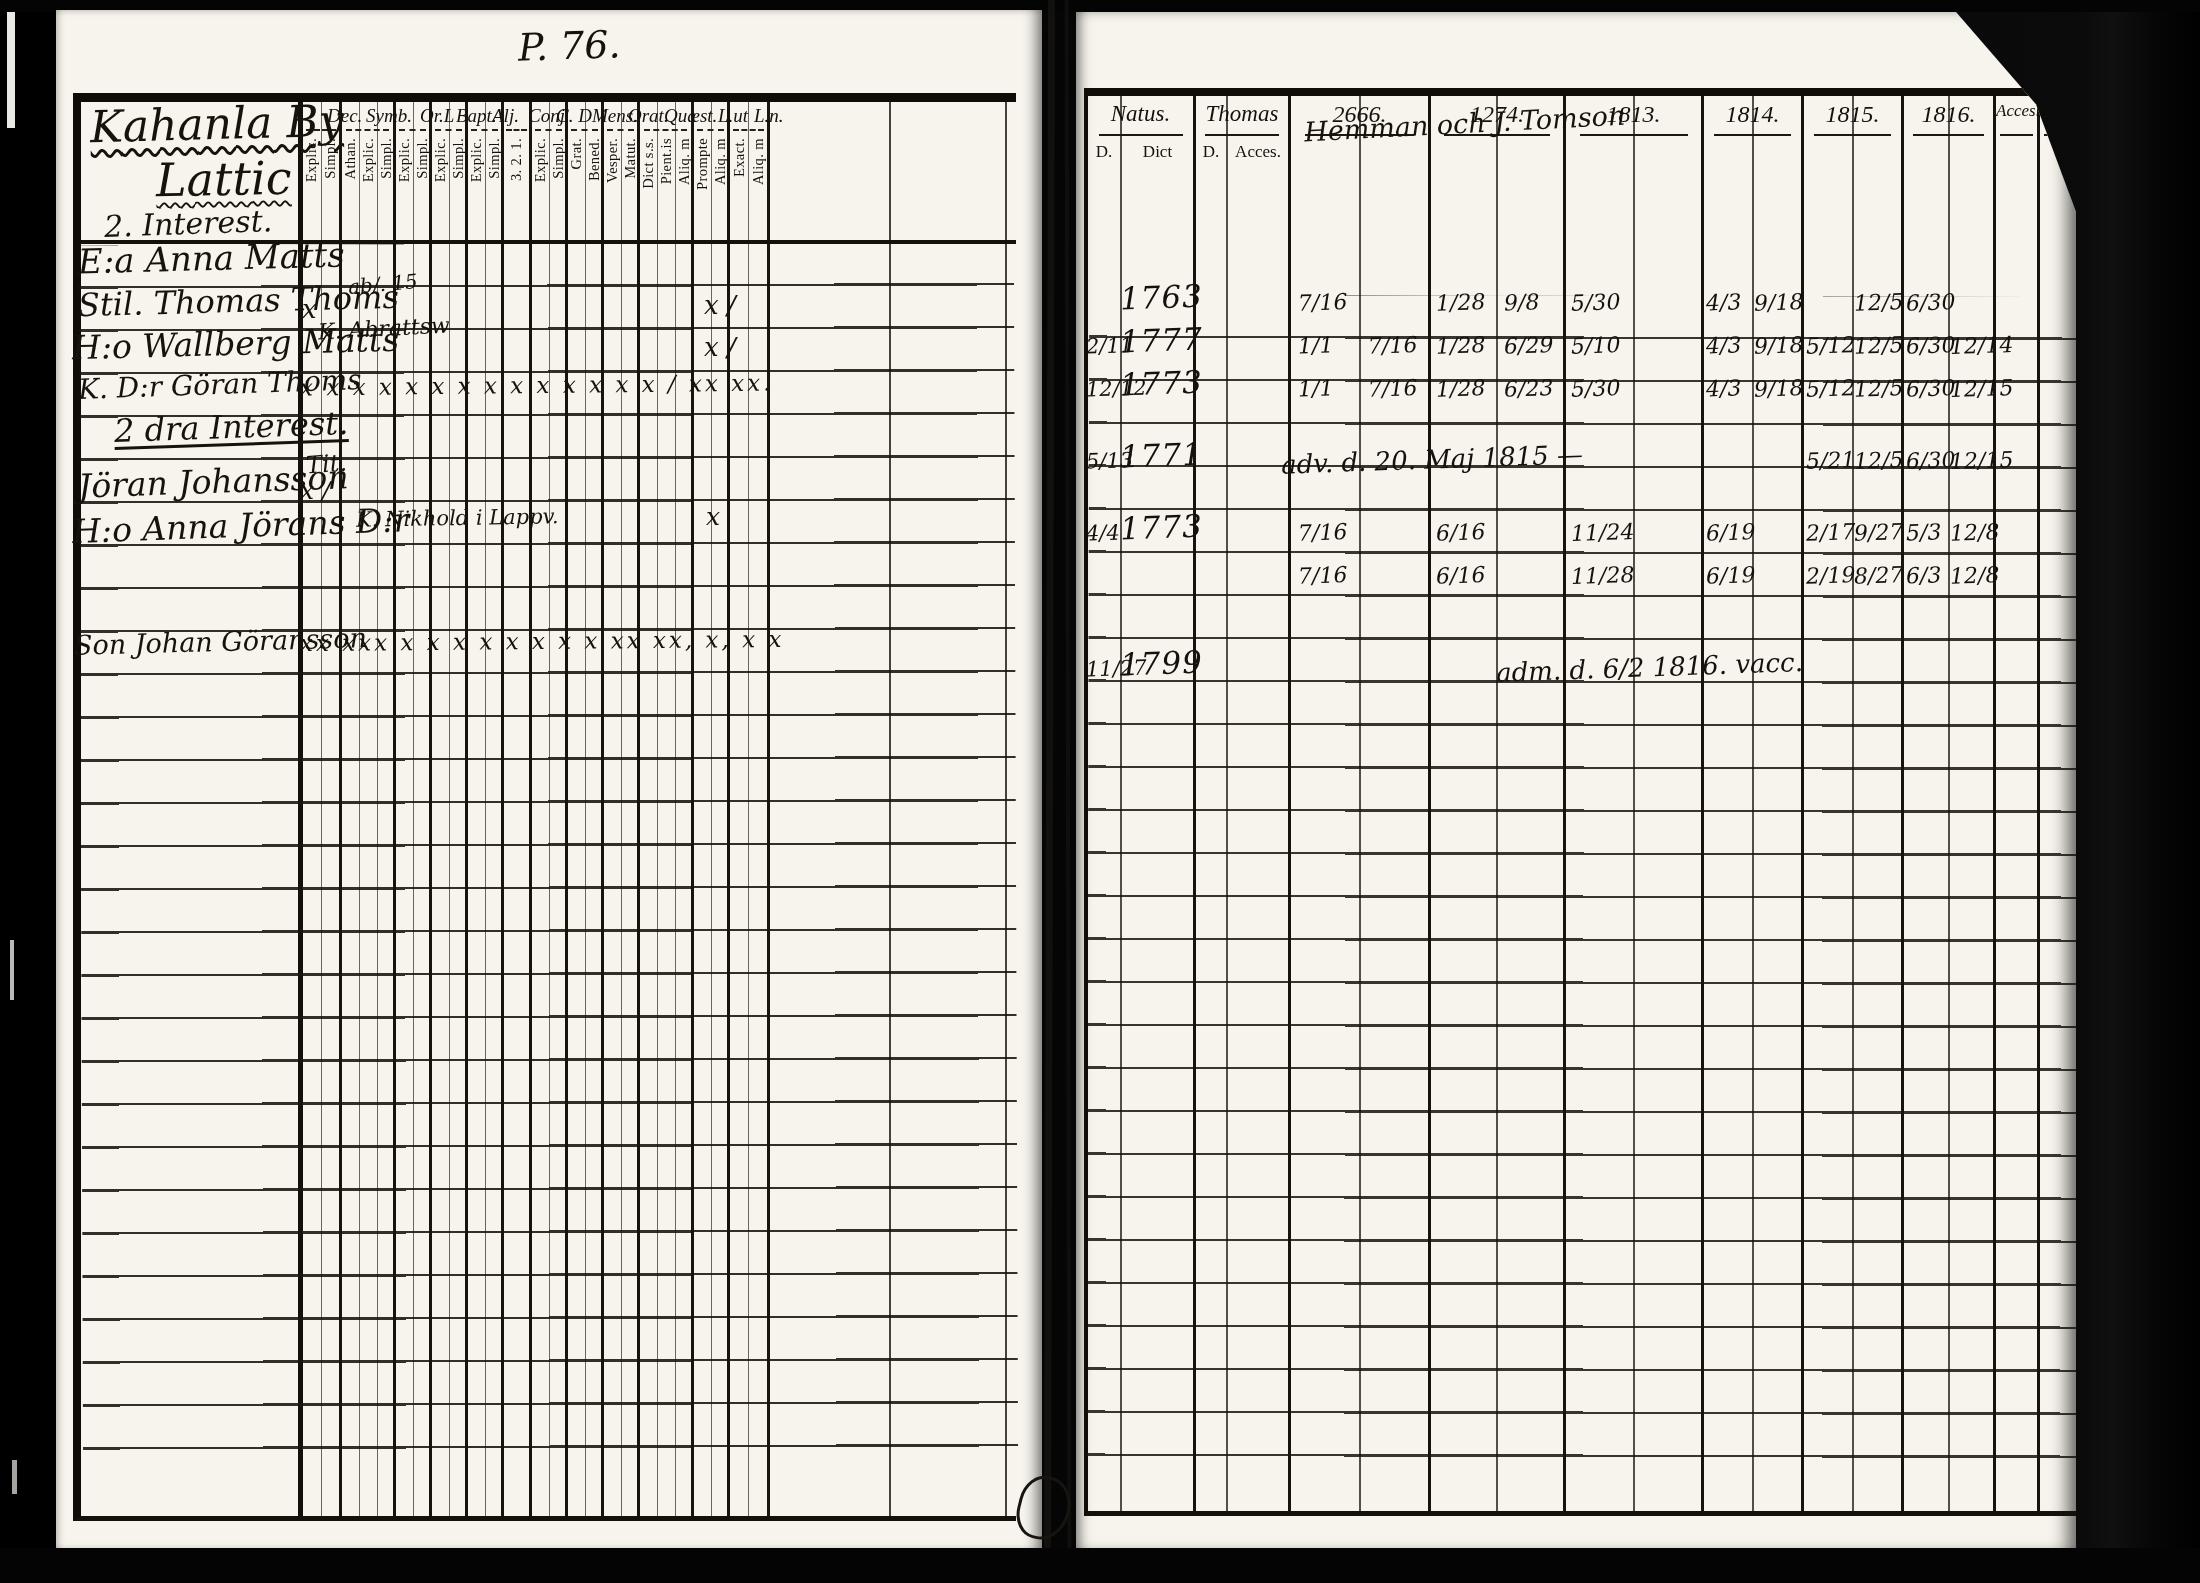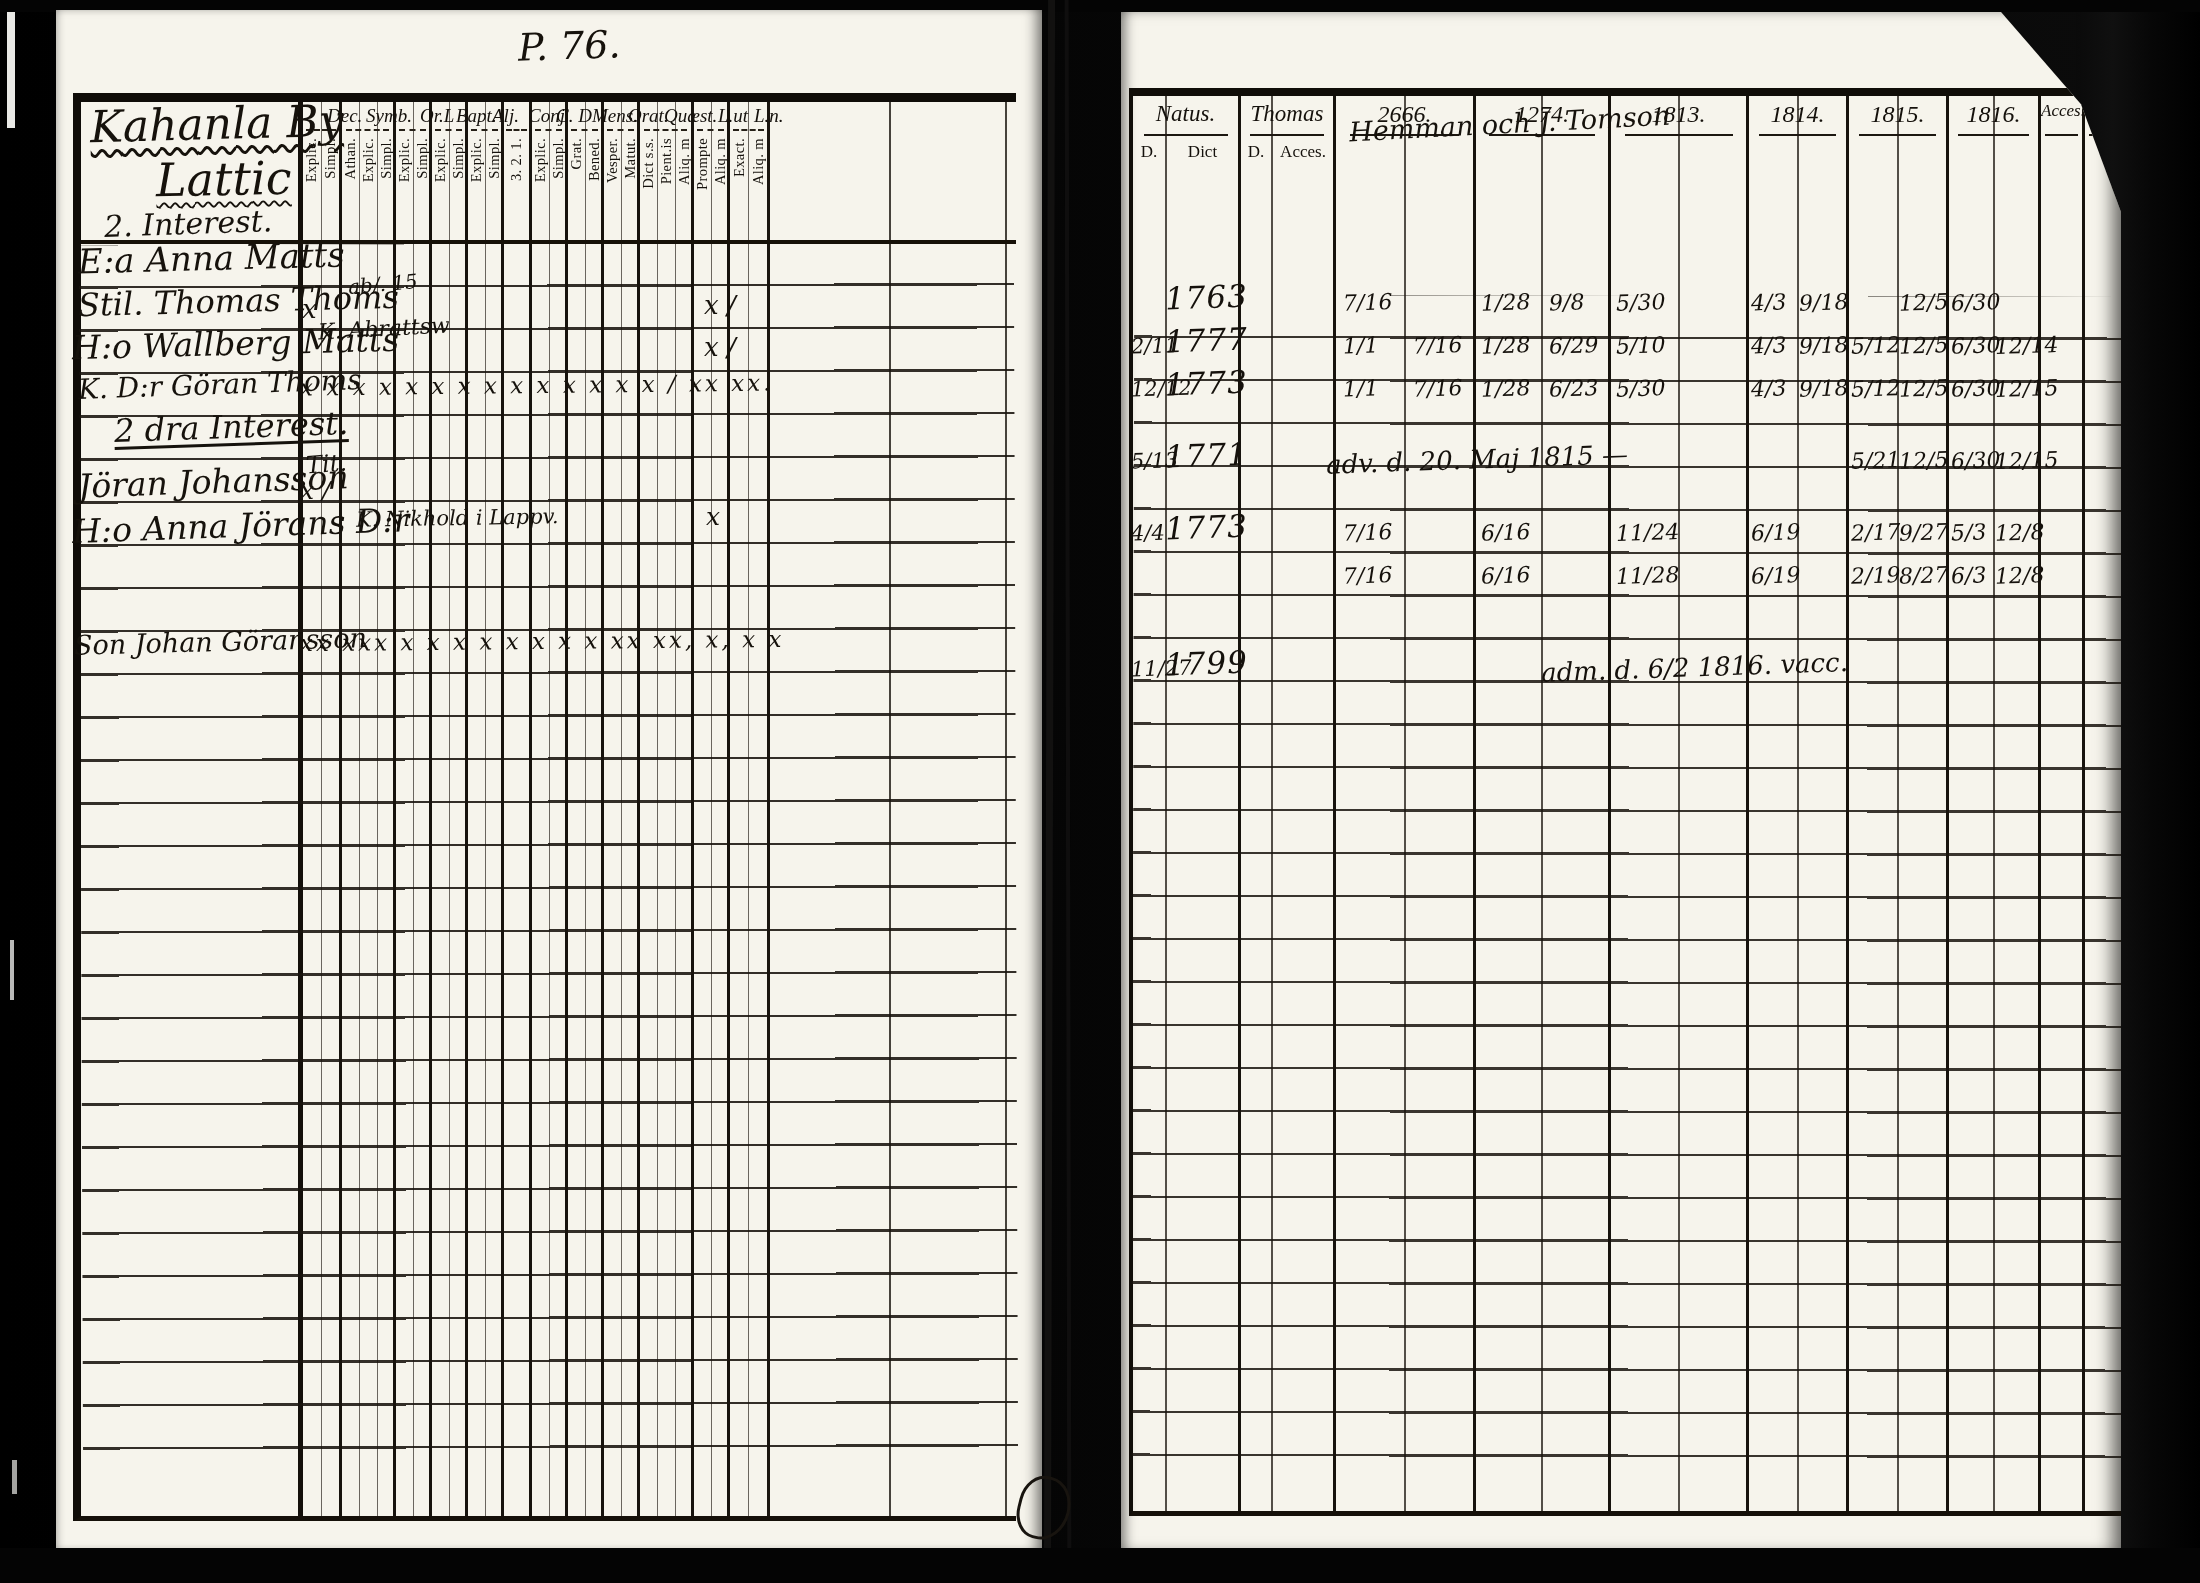--- a/index.html
+++ b/index.html
@@ -21,21 +21,20 @@
   
   .page{position:absolute;background:#f6f4ec;}
   .page-left{
     left:56px;top:10px;width:986px;height:1540px;
     box-shadow:inset -12px 0 14px -7px rgba(0,0,0,.55), inset 4px 0 10px -4px rgba(0,0,0,.4);
   }
   .page-right{
     left:1076px;top:12px;width:1000px;height:1538px;
     clip-path:polygon(0 0,88% 0,96% 6%,100% 13%,100% 100%,0 100%);
     box-shadow:inset 10px 0 12px -6px rgba(0,0,0,.5), inset -16px 0 18px -8px rgba(0,0,0,.6);
-    margin-left:45px;
   }
   .gutter-line{position:absolute;top:0;width:7px;height:1583px;background:#121110;}
   .g1{left:1046px;transform:rotate(.15deg);}
   .g2{left:1066px;width:4px;opacity:.85;transform:rotate(-.1deg);}
   .bottom-bar{position:absolute;left:0;top:1548px;width:2200px;height:35px;background:#040404;}
   .top-bar{position:absolute;left:0;top:0;width:2200px;height:12px;background:#040404;}
   .ink-doodle{position:absolute;left:1018px;top:1476px;width:46px;height:58px;
     border:3.5px solid #18140f;border-radius:48% 52% 55% 45%;transform:rotate(14deg);background:transparent;}
   
   .hw{font-family:"DejaVu Serif",serif;font-style:italic;color:#16120c;white-space:nowrap;}

